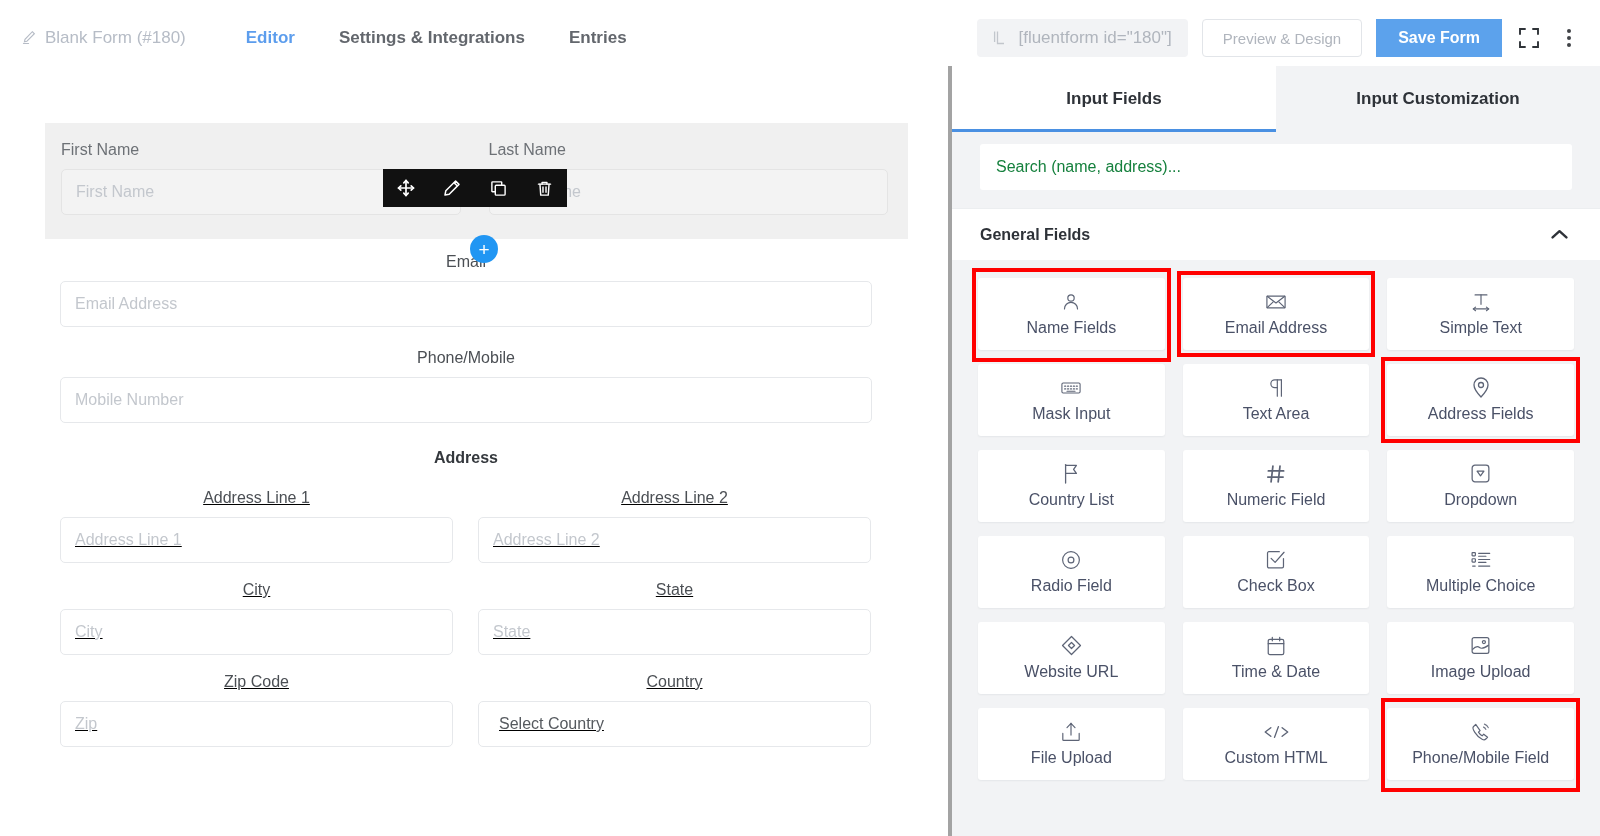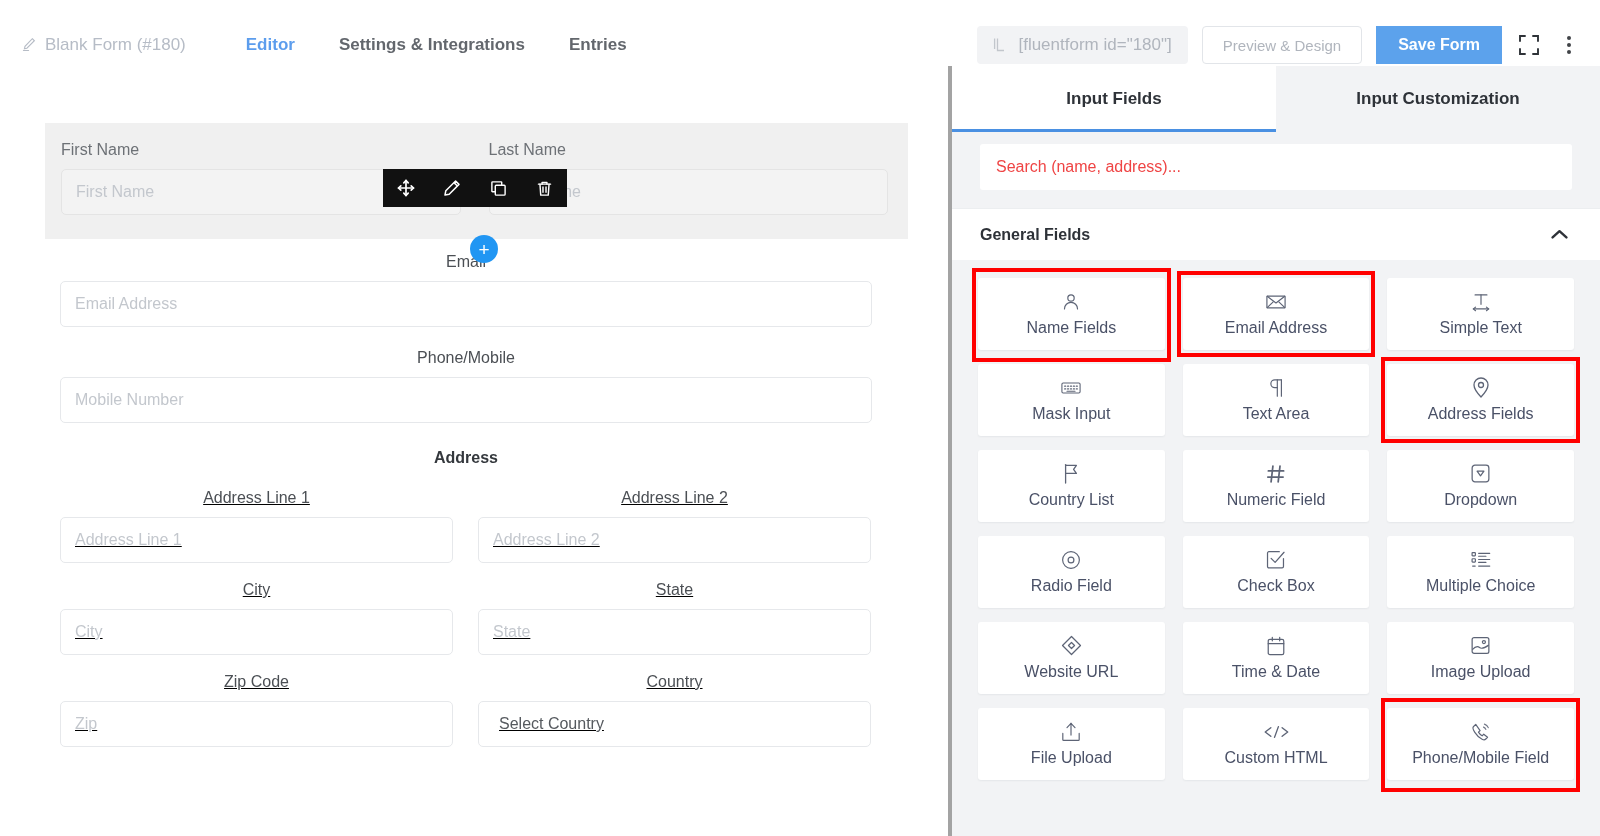--- a/index.html
+++ b/index.html
@@ -6,21 +6,21 @@
   html, body {
     width: 1600px; height: 836px;
     font-family: "Liberation Sans", sans-serif;
     background: #ffffff;
     overflow: hidden;
   }
   .app { position: relative; width: 1600px; height: 836px; }
 
   
   .topbar {
-    position: absolute; top: 12px; left: 0; width: 1600px; height: 66px;
+    position: absolute; top: 5px; left: 0; width: 1600px; height: 66px;
     background: #ffffff; border-bottom: 1px solid #e8eaed;
     display: flex; align-items: center;
   }
   .brand {
     display: flex; align-items: center; gap: 8px;
     margin-left: 22px; color: #b6bcc6; font-size: 17px;
     white-space: nowrap;
   }
   .brand .pencil-ic { width: 15px; height: 15px; display:block; }
   .nav-tabs { display: flex; align-items: center; height: 66px; margin-left: 38px; }
@@ -132,21 +132,21 @@
   }
   .ptab.active { background: #ffffff; }
   .ptab.active::after {
     content:""; position:absolute; left:0; right:0; bottom:0;
     height: 3px; background: #4a90e2;
   }
   .search-wrap { padding: 12px 28px 18px 28px; }
   .search-input {
     width: 100%; height: 46px; background: #ffffff;
     border: none; border-radius: 3px;
-    padding: 0 16px; font-size: 16px; color: #ef4444;
+    padding: 0 16px; font-size: 16px; color: #15803d;
     font-family: "Liberation Sans", sans-serif;
     display:flex; align-items:center;
   }
   .group-head {
     background: #ffffff; height: 52px; margin: 0;
     display: flex; align-items: center; justify-content: space-between;
     padding: 0 32px 0 28px;
     font-size: 16px; font-weight: 700; color: #2e3238;
     border-top: 1px solid #eceef0;
     cursor: pointer;

